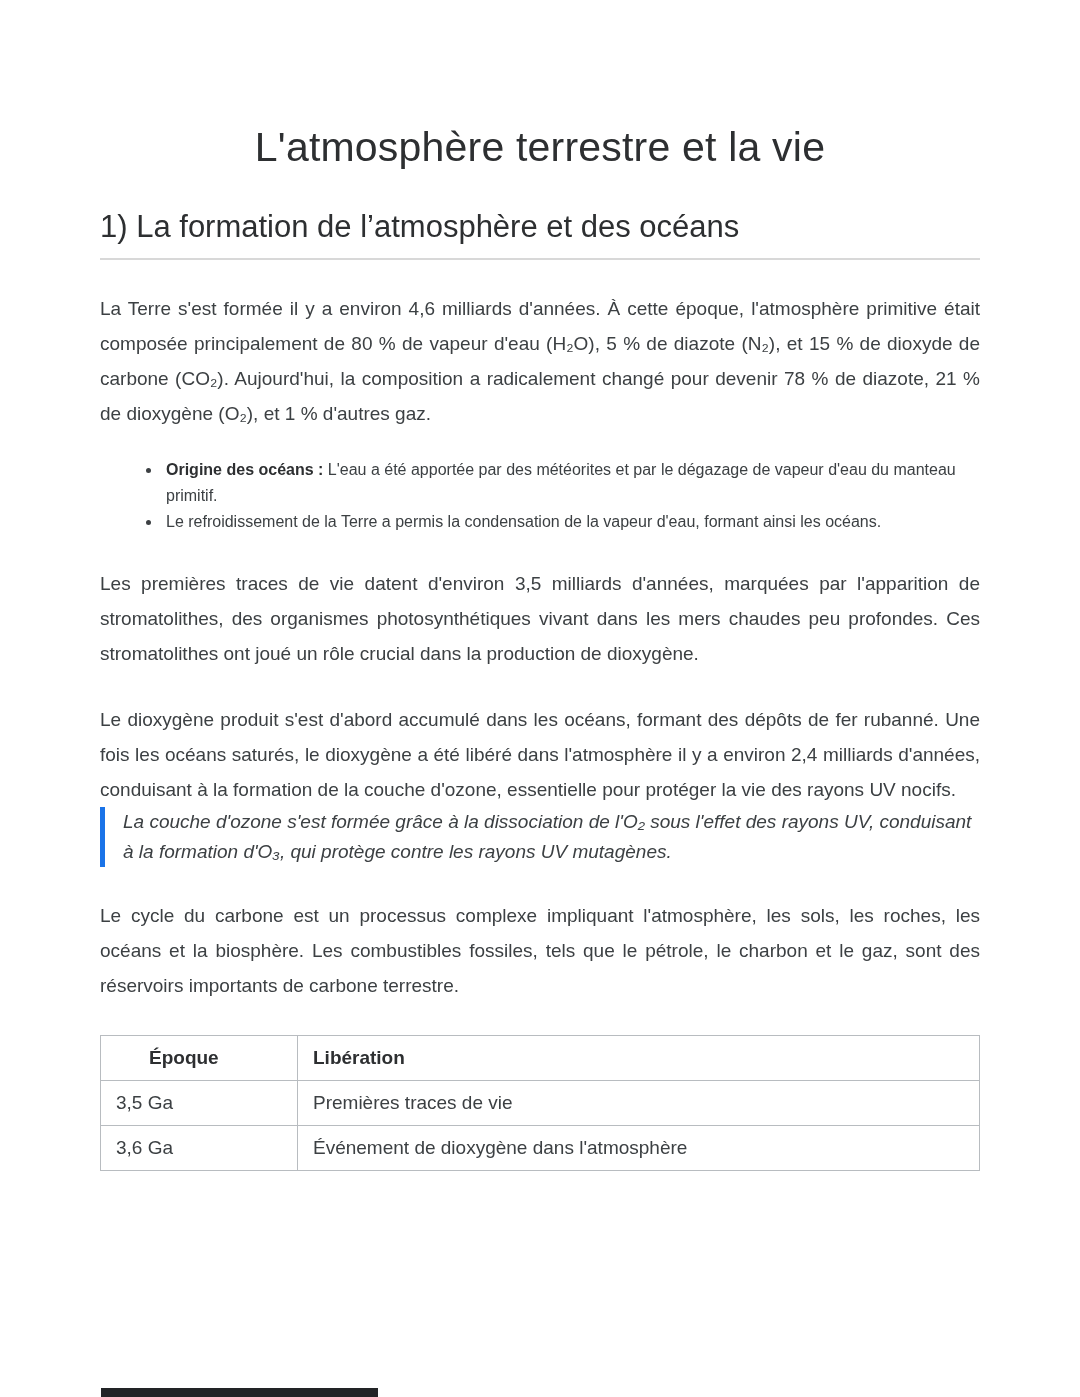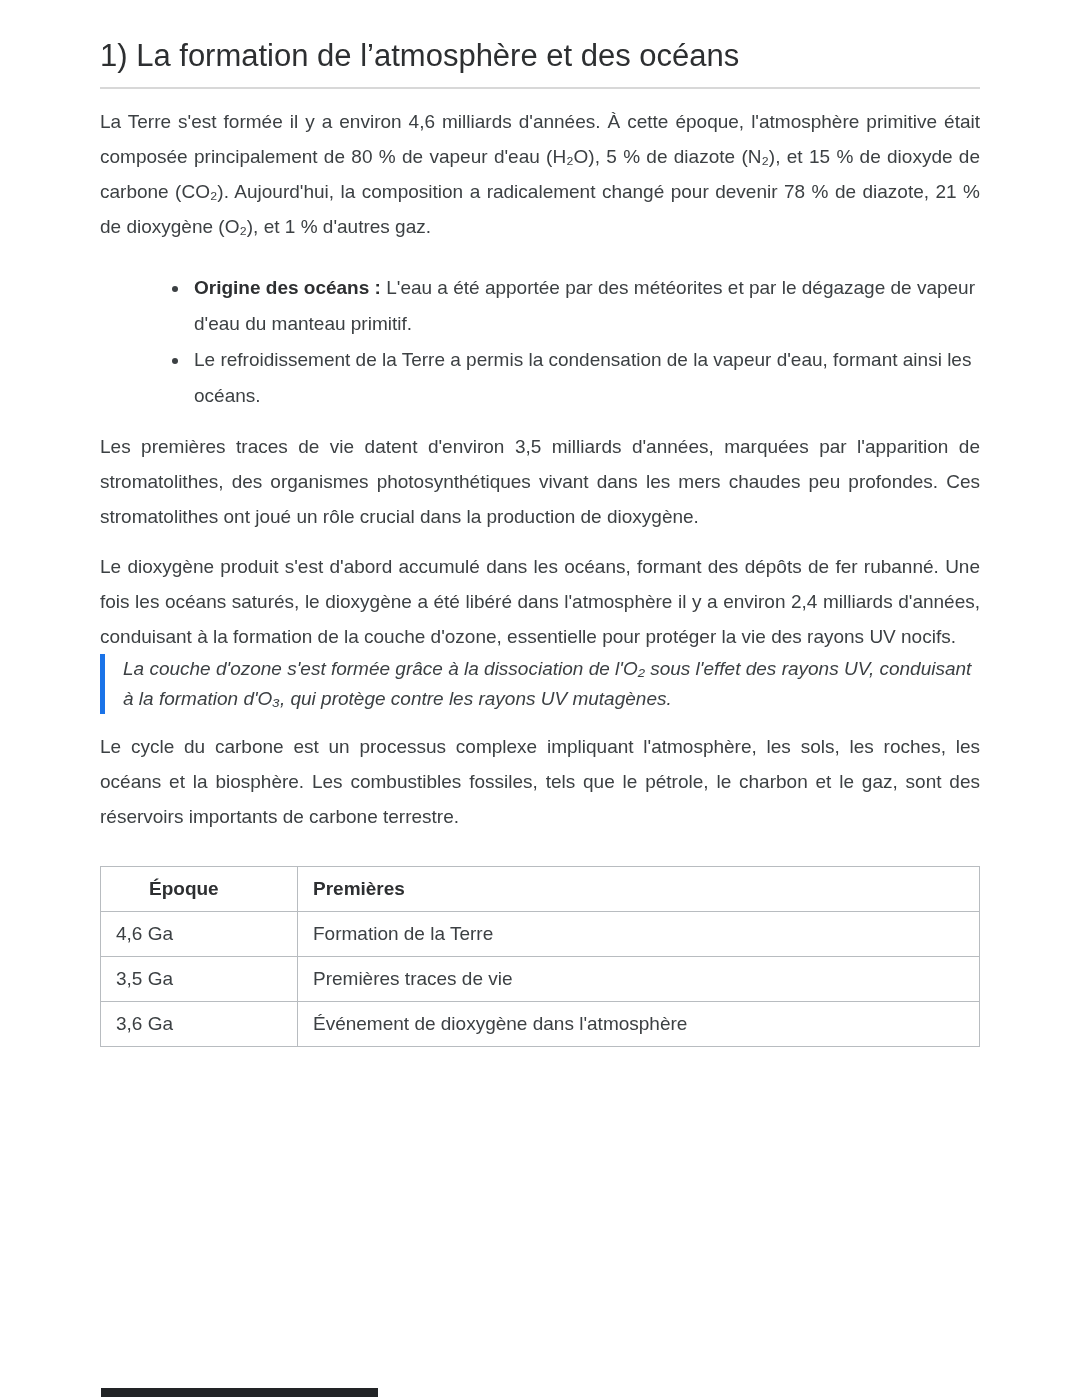--- a/index.html
+++ b/index.html
@@ -25,37 +25,36 @@
   }
   h2.section-heading {
     margin-top: 38px;
     font-size: 31px;
     font-weight: 400;
     color: #2d2f31;
     padding-bottom: 13px;
     border-bottom: 2px solid #d8d8d8;
   }
   p.body-para {
-    margin-top: 15px;
+    margin-top: 31px;
     font-size: 19px;
     line-height: 35px;
     text-align: justify;
     color: #3c4043;
   }
   ul.bullet-list {
     margin-top: 26px;
     margin-left: 62px;
     list-style: disc outside;
   }
   ul.bullet-list li {
-    font-size: 19px;
-    line-height: 36px;
+    font-size: 16px;
+    line-height: 26px;
     padding-left: 4px;
     color: #3c4043;
-    margin-left: 28px;
   }
   ul.bullet-list li + li {
     margin-top: 0;
   }
   .bullet-label { font-weight: 700; color: #2d2f31; }
   blockquote.ozone-quote {
     border-left: 5px solid #1a73e8;
     padding-left: 18px;
     font-style: italic;
     font-size: 19px;
@@ -86,20 +85,21 @@
     width: 277px;
     height: 9px;
     background: #222426;
   }
 </style>
 </head>
 <body>
 
 <div class="page">
 
+  <h1 class="doc-title">L'atmosphère terrestre et la vie</h1>
 
   <h2 class="section-heading">1) La formation de l’atmosphère et des océans</h2>
 
   <p class="body-para">La Terre s'est formée il y a environ 4,6 milliards d'années. À cette époque, l'atmosphère primitive était composée principalement de 80 % de vapeur d'eau (H₂O), 5 % de diazote (N₂), et 15 % de dioxyde de carbone (CO₂). Aujourd'hui, la composition a radicalement changé pour devenir 78 % de diazote, 21 % de dioxygène (O₂), et 1 % d'autres gaz.</p>
 
   <ul class="bullet-list">
     <li>
       <span class="bullet-label">Origine des océans :</span><span> L'eau a été apportée par des météorites et par le dégazage de vapeur d'eau du manteau primitif.</span>
     </li>
     <li>
@@ -113,28 +113,24 @@
   <p class="body-para">Le dioxygène produit s'est d'abord accumulé dans les océans, formant des dépôts de fer rubanné. Une fois les océans saturés, le dioxygène a été libéré dans l'atmosphère il y a environ 2,4 milliards d'années, conduisant à la formation de la couche d'ozone, essentielle pour protéger la vie des rayons UV nocifs.</p>
 
   <blockquote class="ozone-quote">La couche d'ozone s'est formée grâce à la dissociation de l'O₂ sous l'effet des rayons UV, conduisant à la formation d'O₃, qui protège contre les rayons UV mutagènes.</blockquote>
 
   <p class="body-para">Le cycle du carbone est un processus complexe impliquant l'atmosphère, les sols, les roches, les océans et la biosphère. Les combustibles fossiles, tels que le pétrole, le charbon et le gaz, sont des réservoirs importants de carbone terrestre.</p>
 
   <table class="timeline">
     <thead>
       <tr>
         <th class="col-epoch">Époque</th>
-        <th>Premières</th>
+        <th>Libération</th>
       </tr>
     </thead>
     <tbody>
-      <tr>
-        <td>4,6 Ga</td>
-        <td>Formation de la Terre</td>
-      </tr>
       <tr>
         <td>3,5 Ga</td>
         <td>Premières traces de vie</td>
       </tr>
       <tr>
         <td>3,6 Ga</td>
         <td>Événement de dioxygène dans l'atmosphère</td>
       </tr>
     </tbody>
   </table>

